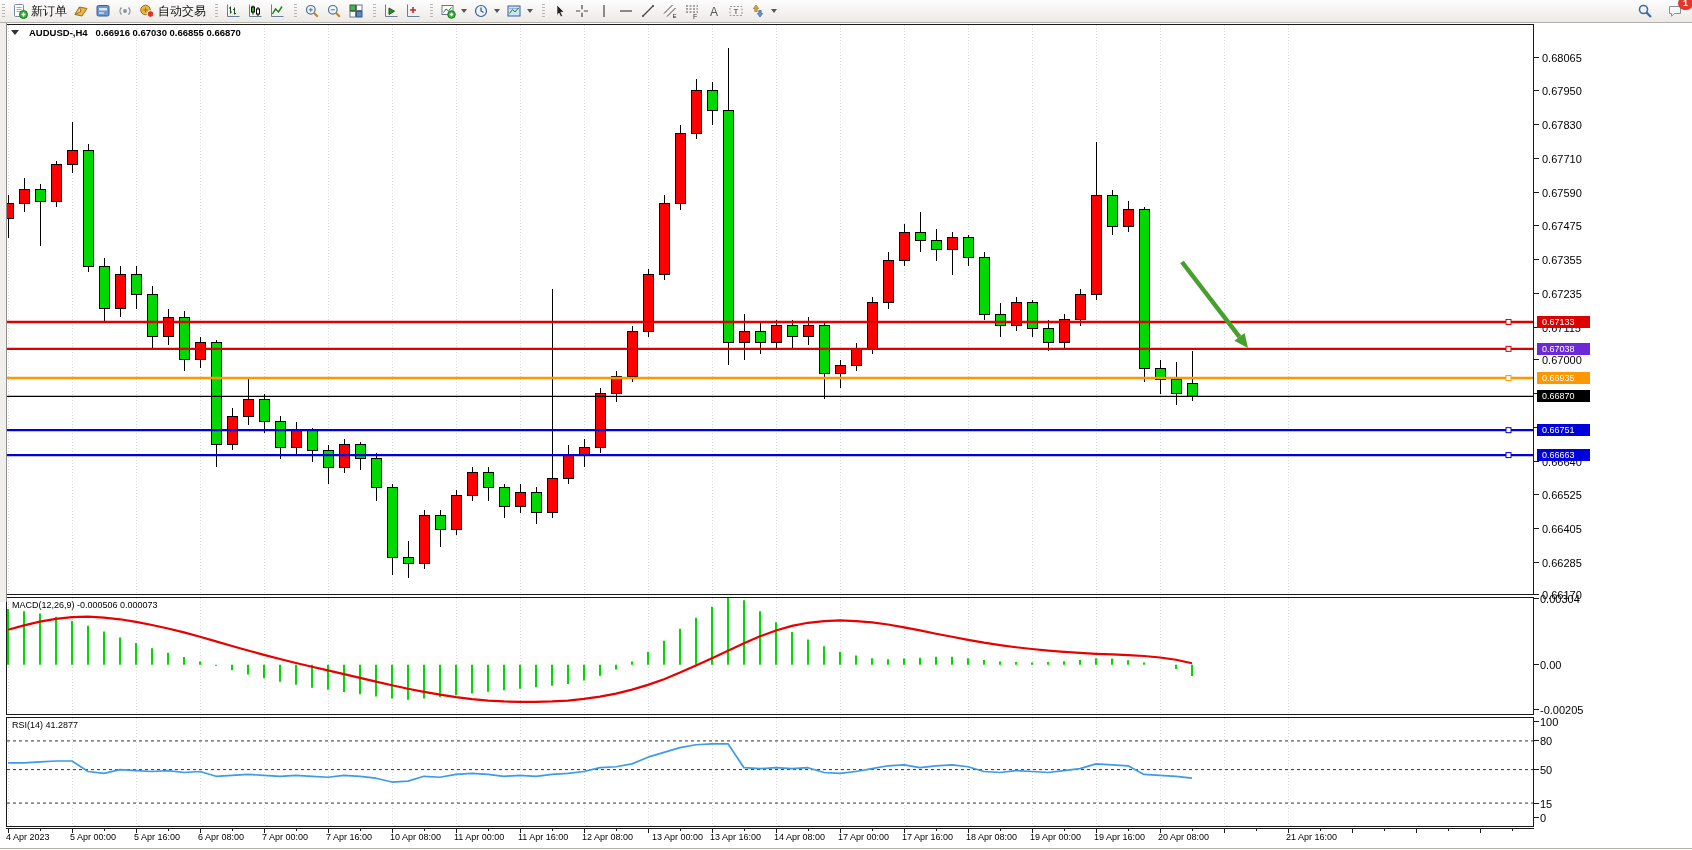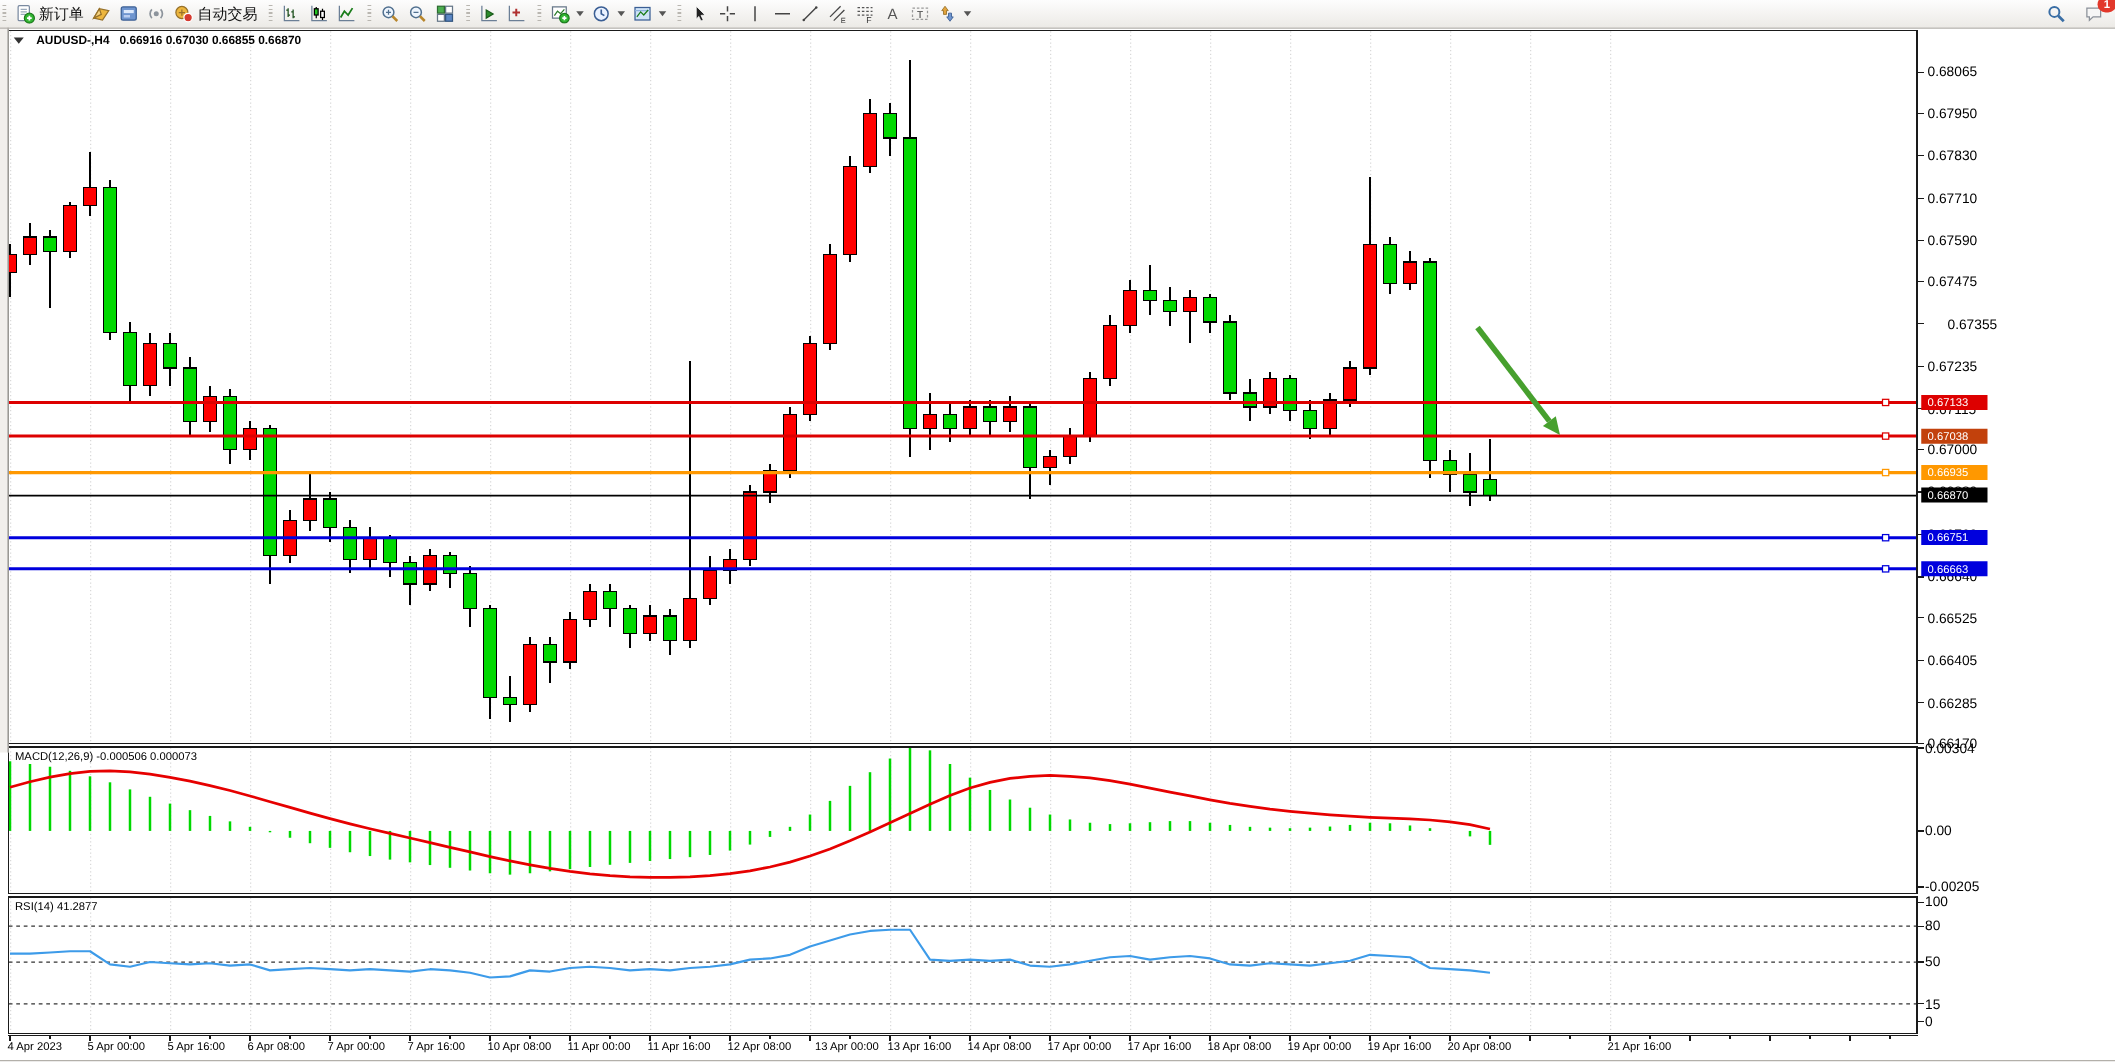--- a/index.html
+++ b/index.html
@@ -466,21 +466,21 @@
   </div>
   <div class="panel-label" style="top:600px;">MACD(12,26,9) -0.000506 0.000073</div>
   <div class="panel-label" style="top:720px;">RSI(14) 41.2877</div>
   <div id="axis-layer">
       <div class="price-tick" style="top: 52.4881px;">0.68065</div>
       <div class="price-tick" style="top: 85.06px;">0.67950</div>
       <div class="price-tick" style="top: 119.048px;">0.67830</div>
       <div class="price-tick" style="top: 153.036px;">0.67710</div>
       <div class="price-tick" style="top: 187.024px;">0.67590</div>
       <div class="price-tick" style="top: 219.596px;">0.67475</div>
-      <div class="price-tick" style="top: 253.584px; margin-left: 16px;">0.67355</div>
+      <div class="price-tick" style="top: 253.584px;">0.67355</div>
       <div class="price-tick" style="top: 287.572px;">0.67235</div>
       <div class="price-tick" style="top: 321.561px;">0.67115</div>
       <div class="price-tick" style="top: 354.132px;">0.67000</div>
       <div class="price-tick" style="top: 388.121px;">0.66880</div>
       <div class="price-tick" style="top: 422.109px;">0.66760</div>
       <div class="price-tick" style="top: 456.097px;">0.66640</div>
       <div class="price-tick" style="top: 488.669px;">0.66525</div>
       <div class="price-tick" style="top: 522.657px;">0.66405</div>
       <div class="price-tick" style="top: 556.645px;">0.66285</div>
       <div class="price-tick" style="top: 589.217px;">0.66170</div>
@@ -507,21 +507,21 @@
       <div class="time-label" style="top: 832px; left: 774px;">14 Apr 08:00</div>
       <div class="time-label" style="top: 832px; left: 838px;">17 Apr 00:00</div>
       <div class="time-label" style="top: 832px; left: 902px;">17 Apr 16:00</div>
       <div class="time-label" style="top: 832px; left: 966px;">18 Apr 08:00</div>
       <div class="time-label" style="top: 832px; left: 1030px;">19 Apr 00:00</div>
       <div class="time-label" style="top: 832px; left: 1094px;">19 Apr 16:00</div>
       <div class="time-label" style="top: 832px; left: 1158px;">20 Apr 08:00</div>
       <div class="time-label" style="top: 832px; left: 1222px; margin-top: 37px;">21 Apr 00:00</div>
       <div class="time-label" style="top: 832px; left: 1286px;">21 Apr 16:00</div>
       <div class="price-badge" style="top: 315.962px; background: rgb(221, 0, 0);">0.67133</div>
-      <div class="price-badge" style="top: 342.87px; background: #c2410c;">0.67038</div>
+      <div class="price-badge" style="top: 342.87px; background: #6d28d9;">0.67038</div>
       <div class="price-badge" style="top: 372.043px; background: rgb(255, 152, 0);">0.66935</div>
       <div class="price-badge" style="top: 390.453px; background: rgb(0, 0, 0);">0.66870</div>
       <div class="price-badge" style="top: 424.158px; background: rgb(0, 0, 221);">0.66751</div>
       <div class="price-badge" style="top: 449.082px; background: rgb(0, 0, 221);">0.66663</div>
     </div>
 </div>
 
 <div class="toolbar">
   <div id="tb-groups" style="display:flex;align-items:center;height:100%;">
       <div class="tb-group">

